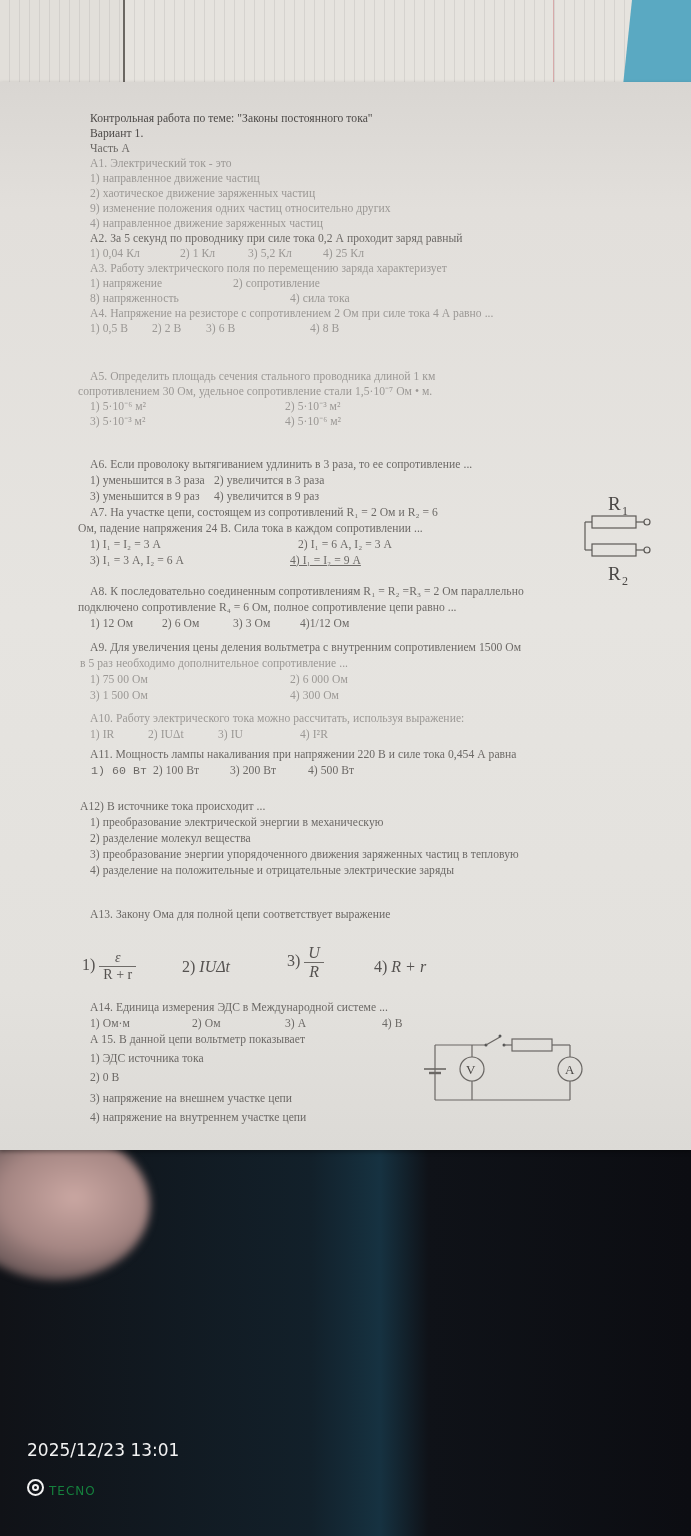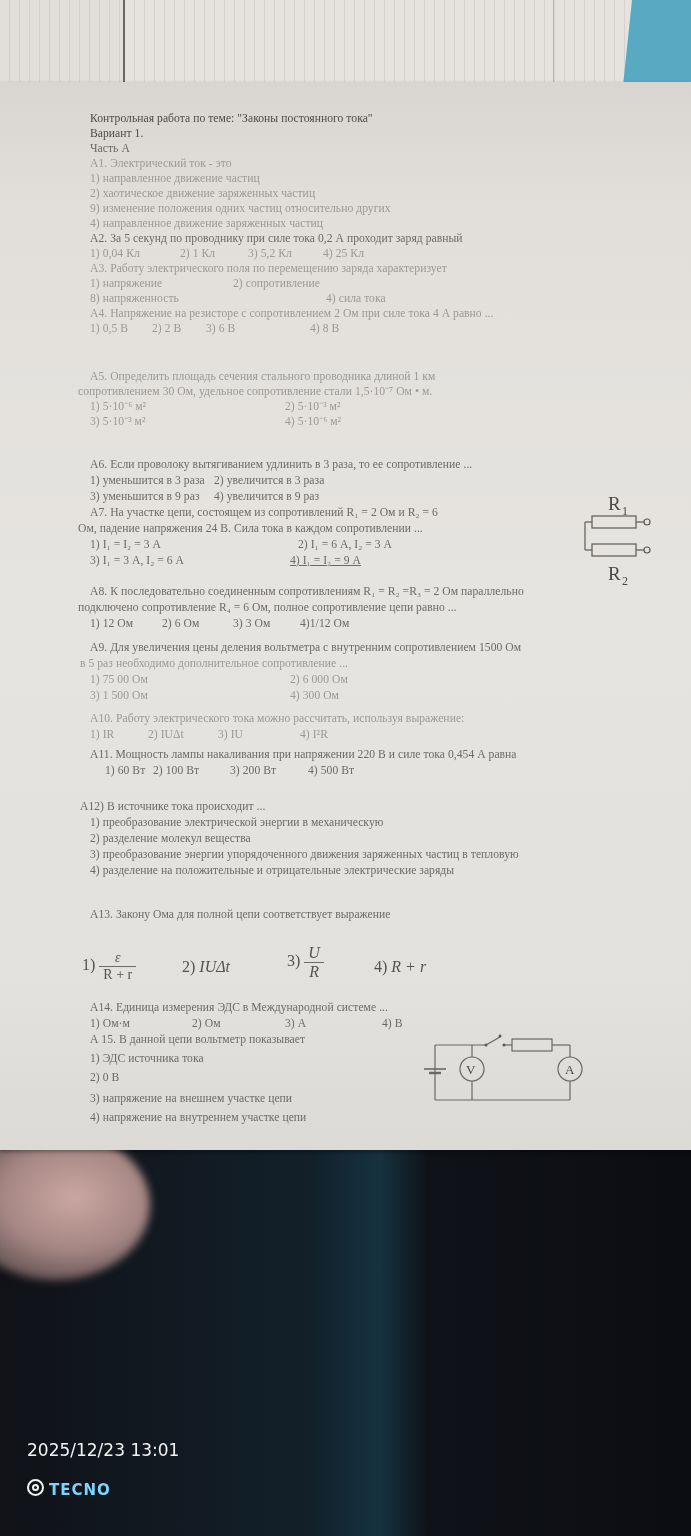--- a/index.html
+++ b/index.html
@@ -15,21 +15,21 @@
   .text { position:absolute; left:90px; color:#8d8a87; font-size:11.6px; line-height:13px; white-space:nowrap; letter-spacing:0.05px; }
   .dk { color:#4c4947; }
   .md { color:#6c6966; }
   .lt { color:#9b9895; }
   .row { position:absolute; white-space:nowrap; }
   .frac { display:inline-block; vertical-align:middle; text-align:center; font-style:italic; }
   .frac .num { display:block; padding:0 4px; border-bottom:1px solid #6e6b68; }
   .frac .den { display:block; padding:0 4px; }
   .formula-row { position:absolute; left:82px; top:950px; font-size:16px; color:#555250; }
   .stamp { position:absolute; left:27px; top:1440px; color:#f2f2f2; font-family:"DejaVu Sans", sans-serif; font-size:17px; }
-  .brand { position:absolute; left:27px; top:1479px; color:#7dd3fc; font-family:"DejaVu Sans", sans-serif; font-size:15px; font-weight:bold; letter-spacing:1px; }
+  .brand { position:absolute; left:27px; top:1479px; color:#15803d; font-family:"DejaVu Sans", sans-serif; font-size:12px; font-weight:normal; letter-spacing:1px; }
   .brand .logo { display:inline-block; width:13px; height:13px; border:2px solid #f2f2f2; border-radius:50%; position:relative; vertical-align:-1px; margin-right:5px; }
   .brand .logo::after { content:""; position:absolute; left:3px; top:3px; width:3px; height:3px; border:2px solid #f2f2f2; border-radius:50%; }
   .circuit1 { position:absolute; left:580px; top:488px; }
   .circuit2 { position:absolute; left:420px; top:1030px; }
 </style>
 </head>
 <body>
 
 <div class="notebook">
   <div class="page-left"></div>
@@ -61,21 +61,21 @@
   <span class="row" style="left:233px;">4) 25 Кл</span>
 </div>
 
 <div class="text lt" style="top:262px;">А3. Работу электрического поля по перемещению заряда характеризует</div>
 <div class="text lt" style="top:277px;">
   <span class="row" style="left:0;">1) напряжение</span>
   <span class="row" style="left:143px;">2) сопротивление</span>
 </div>
 <div class="text lt" style="top:292px;">
   <span class="row" style="left:0;">8) напряженность</span>
-  <span class="row" style="left:200px;margin-left:36px;">4) сила тока</span>
+  <span class="row" style="left:200px;">4) сила тока</span>
 </div>
 
 <div class="text lt" style="top:307px;">А4. Напряжение на резисторе с сопротивлением 2 Ом при силе тока 4 А равно ...</div>
 <div class="text lt" style="top:322px;">
   <span class="row" style="left:0;">1) 0,5 В</span>
   <span class="row" style="left:62px;">2) 2 В</span>
   <span class="row" style="left:116px;">3) 6 В</span>
   <span class="row" style="left:220px;">4) 8 В</span>
 </div>
 
@@ -152,21 +152,21 @@
 <div class="text lt" style="top:712px;">А10. Работу электрического тока можно рассчитать, используя выражение:</div>
 <div class="text lt" style="top:728px;">
   <span class="row" style="left:0;">1) IR</span>
   <span class="row" style="left:58px;">2) IUΔt</span>
   <span class="row" style="left:128px;">3) IU</span>
   <span class="row" style="left:210px;">4) I²R</span>
 </div>
 
 <div class="text md" style="top:748px;">А11. Мощность лампы накаливания при напряжении 220 В и силе тока 0,454 А равна</div>
 <div class="text md" style="top:764px;">
-  <span class="row" style="left:15px;">1) 60 Вт</span>
+  <span class="row" style="left:1px;font-family:Liberation Mono, monospace;">1) 60 Вт</span>
   <span class="row" style="left:63px;">2) 100 Вт</span>
   <span class="row" style="left:140px;">3) 200 Вт</span>
   <span class="row" style="left:218px;">4) 500 Вт</span>
 </div>
 
 <div class="text md" style="top:800px; left:80px;">А12) В источнике тока происходит ...</div>
 <div class="text md" style="top:816px;">1) преобразование электрической энергии в механическую</div>
 <div class="text md" style="top:832px;">2) разделение молекул вещества</div>
 <div class="text md" style="top:848px;">3) преобразование энергии упорядоченного движения заряженных частиц в тепловую</div>
 <div class="text md" style="top:864px;">4) разделение на положительные и отрицательные электрические заряды</div>

